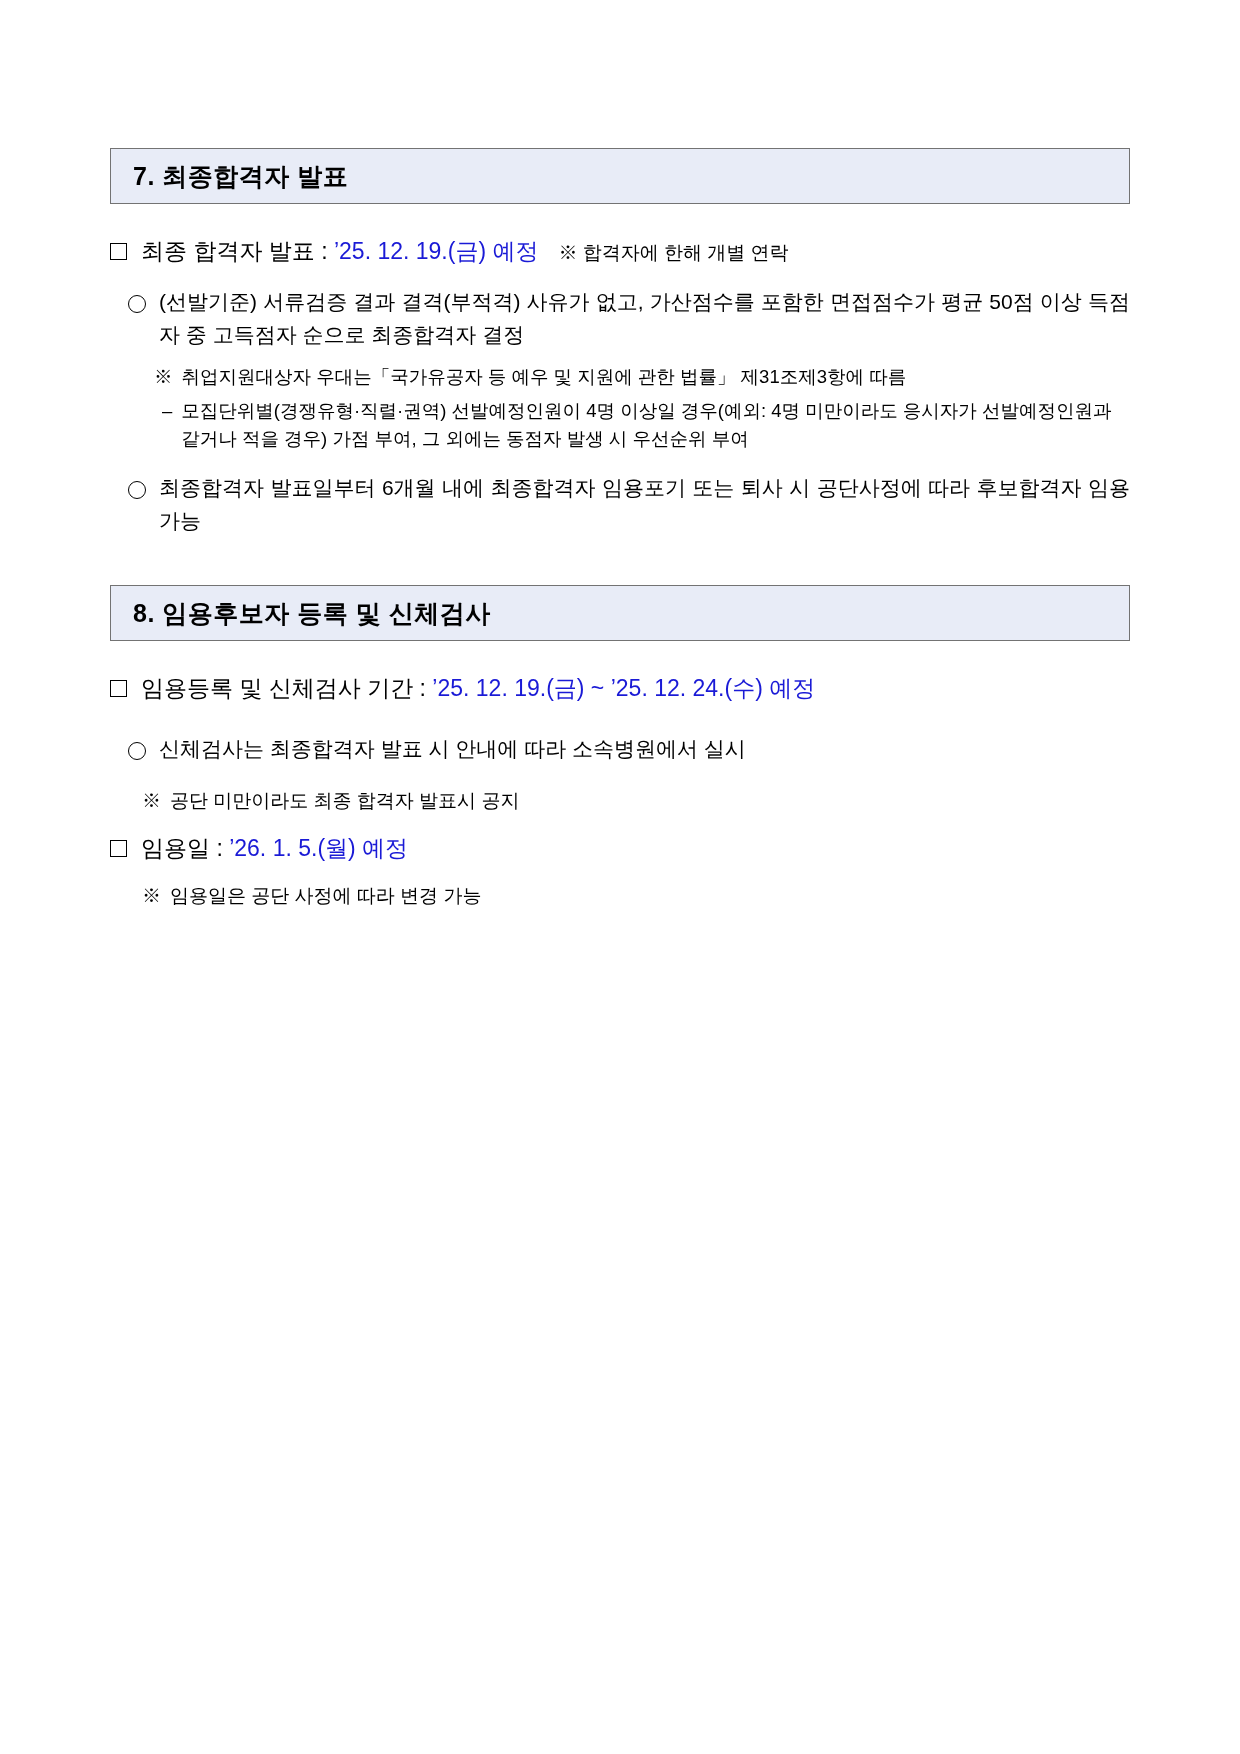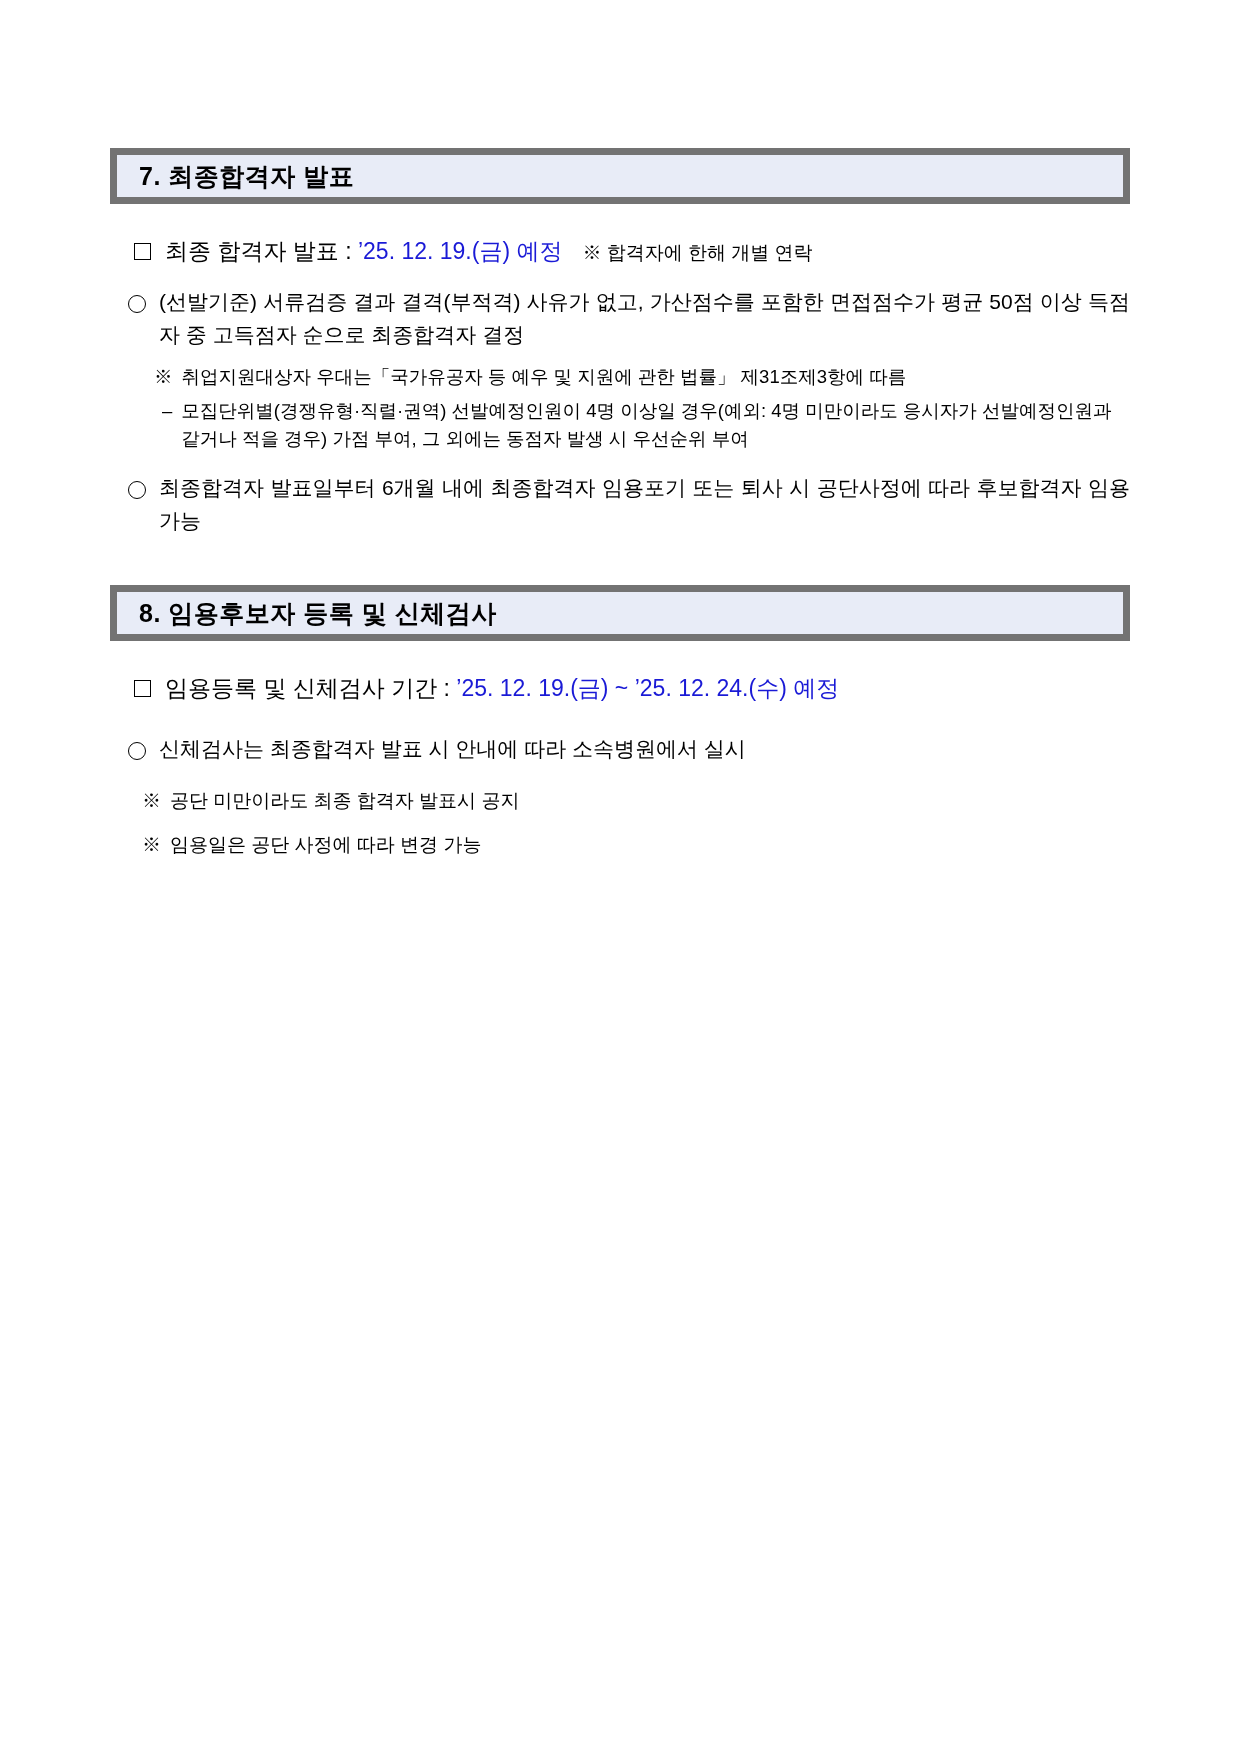--- a/index.html
+++ b/index.html
@@ -11,21 +11,21 @@
     width: 1240px;
     height: 1754px;
     position: relative;
     background: #ffffff;
     font-family: "Liberation Sans", sans-serif;
     color: #000000;
     box-sizing: border-box;
     padding: 148px 110px 0 110px;
   }
   .section-header {
-    border: 7px solid #737373;
+    border: 1px solid #737373;
     background: #e8ecf7;
     height: 56px;
     display: flex;
     align-items: center;
     padding-left: 22px;
     box-sizing: border-box;
     margin-bottom: 30px;
   }
   .section-header .title {
     font-size: 25px;
@@ -36,21 +36,20 @@
   .block {
     margin-bottom: 22px;
   }
   
   .line-sq {
     display: flex;
     align-items: flex-start;
     font-size: 23px;
     line-height: 1.5;
     margin-bottom: 16px;
-    margin-left: 24px;
   }
   .sq {
     display: inline-block;
     width: 15px;
     height: 15px;
     border: 1.6px solid #000;
     margin-right: 14px;
     margin-top: 9px;
     flex: 0 0 auto;
   }
@@ -188,20 +187,26 @@
     <div class="gap-sm"></div>
 
 
     <div class="line-note2">
       <span class="mark">※</span>
       <span class="txt">공단 미만이라도 최종 합격자 발표시 공지</span>
     </div>
 
     <div class="gap-sm"></div>
 
+    <div class="line-sq">
+      <span class="sq"></span>
+      <span class="txt">
+        <span>임용일 : </span><span class="blue">’26. 1. 5.(월) 예정</span>
+      </span>
+    </div>
 
     <div class="line-note2">
       <span class="mark">※</span>
       <span class="txt">임용일은 공단 사정에 따라 변경 가능</span>
     </div>
   </div>
 
   <div class="gap-md"></div>
 
 

